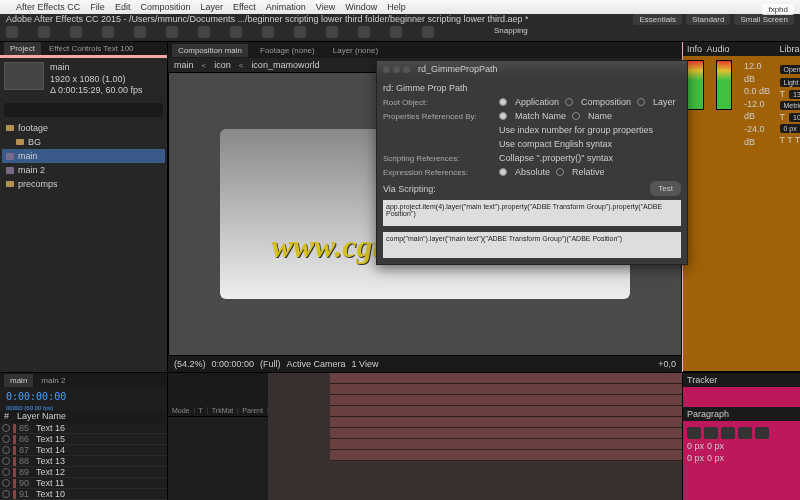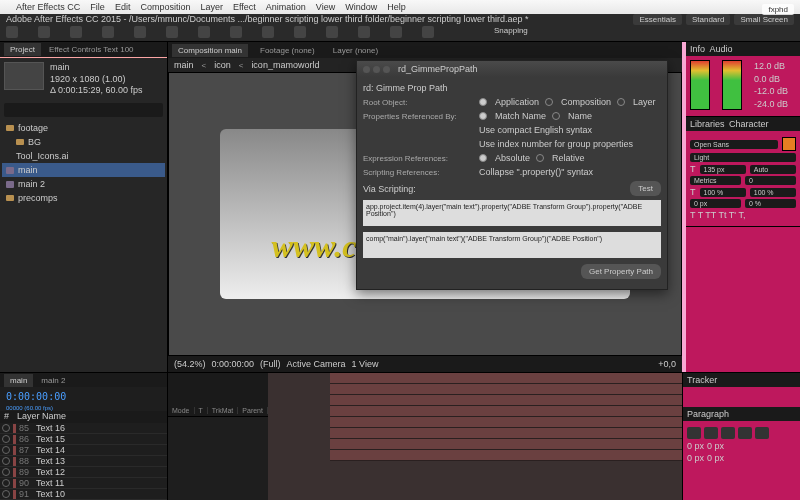--- a/index.html
+++ b/index.html
@@ -6,40 +6,40 @@
 body{background:#262626;width:800px;height:500px;overflow:hidden;position:relative}
 .mac-menu{height:14px;background:linear-gradient(#f8f8f8,#e8e8e8);display:flex;align-items:center;padding:0 6px;gap:10px}
 .mac-menu span{color:#333;font-size:9px}
 .title-bar{height:12px;background:#2a2a2a;display:flex;align-items:flex-start;padding:0 6px;font-size:8px;color:#888}
 .title-bar .right{margin-left:auto;display:flex;gap:4px}
 .title-bar .btn{background:#3a3a3a;padding:1px 6px;border-radius:2px;font-size:8px}
 .toolbar{height:16px;background:#2a2a2a;border-bottom:1px solid #000;display:flex;padding:0 6px;gap:20px}
 .toolbar .tool{width:12px;height:12px;background:#444;border-radius:2px}
 .main-area{display:flex;height:330px}
 .left-col{width:168px;background:#262626;border-right:1px solid #000;display:flex;flex-direction:column}
-.panel-tabs{height:16px;display:flex;background:#1a1a1a;border-bottom:1px solid #fca5a5;align-items:center;padding:0 4px;gap:2px}
+.panel-tabs{height:16px;display:flex;background:#1a1a1a;border-bottom:3px solid #fca5a5;align-items:center;padding:0 4px;gap:2px}
 .tab{padding:2px 6px;font-size:8px;color:#999}
 .tab.active{background:#333;color:#ccc}
 .proj-header{display:flex;padding:4px;gap:6px;align-items:flex-start}
 .thumb{width:40px;height:28px;background:#444;border:1px solid #555}
 .proj-info{font-size:7px;color:#888;line-height:1.3}
 .proj-search{height:14px;background:#1a1a1a;margin:2px 4px;border-radius:2px}
 .proj-list{flex:1;padding:2px}
 .proj-item{padding:2px 4px;font-size:8px;display:flex;align-items:center;gap:4px}
 .proj-item.sel{background:#3a5a8a}
 .folder-ic{width:8px;height:6px;background:#b89050;border-radius:1px}
 .comp-ic{width:8px;height:7px;background:#7a6a8a;border-radius:1px}
 .center-col{flex:1;background:#262626;display:flex;flex-direction:column;position:relative}
 .comp-header{height:16px;background:#1a1a1a;display:flex;align-items:center;padding:0 4px;gap:6px;font-size:8px}
 .crumbs{height:14px;background:#232323;display:flex;align-items:center;padding:0 6px;gap:8px;font-size:8px;color:#999}
 .viewer{flex:1;background:#4a4a4a;position:relative;border:1px solid #000}
 .gradient-bg{position:absolute;left:10%;right:10%;top:20%;bottom:20%;background:linear-gradient(#888,#eee);border-radius:6px}
 .watermark{position:absolute;left:20%;top:55%;font-family:Georgia,serif;font-size:32px;font-style:italic;color:#d4c020;font-weight:bold;text-shadow:1px 1px 0 #333}
 .viewer-ctrl{height:16px;background:#1a1a1a;display:flex;align-items:center;padding:0 6px;gap:6px;font-size:8px;color:#999}
-.right-col{width:118px;background:#be185d;border-left:4px solid #f9a8d4;display:flex;flex-direction:column}
+.right-col{width:118px;background:#a16207;border-left:1px solid #f9a8d4;display:flex;flex-direction:row}
 .panel{border-bottom:1px solid #000}
 .panel-title{height:14px;background:#1a1a1a;padding:0 4px;display:flex;align-items:center;font-size:8px}
 .info-panel{height:60px;padding:4px;display:flex;gap:12px}
 .audio-meter{width:20px;height:50px;background:linear-gradient(#e04030 0%,#e0c030 20%,#40c040 40%,#40c040 100%);border:1px solid #000}
 .meter-labels{font-size:6px;color:#666;line-height:1.4}
 .char-panel{padding:4px;font-size:8px}
 .char-row{display:flex;gap:4px;margin:2px 0;align-items:center}
 .char-field{background:#1a1a1a;padding:1px 4px;border-radius:2px;flex:1;font-size:7px}
 .color-sw{width:14px;height:14px;background:#e67e22;border:1px solid #000}
 .bottom-area{height:128px;background:#1e1e1e;border-top:1px solid #000;display:flex}
@@ -59,21 +59,21 @@
 .tc-ruler{height:12px;background:#2a2a2a;display:flex;font-size:6px;color:#666;position:relative}
 .tc-ruler span{position:absolute}
 .playhead{position:absolute;left:15%;top:0;bottom:0;width:1px;background:#4a9eff}
 .tc-tracks{flex:1;background:#3a3030;position:relative}
 .tc-bar{height:11px;background:#6a4040;border-bottom:1px solid #2a2020;margin-left:15%}
 .timeline-right{width:118px;border-left:1px solid #000;background:#be185d}
 .para-panel{padding:4px}
 .para-row{display:flex;gap:3px;margin:2px 0;font-size:7px}
 .para-btn{width:14px;height:12px;background:#333;border-radius:2px}
 
-.script-dlg{position:absolute;left:356px;top:60px;width:312px;background:#3a3a3a;border:1px solid #222;box-shadow:0 4px 12px rgba(0,0,0,.5);z-index:10}
+.script-dlg{position:absolute;left:376px;top:60px;width:312px;background:#3a3a3a;border:1px solid #222;box-shadow:0 4px 12px rgba(0,0,0,.5);z-index:10}
 .dlg-title{height:16px;background:linear-gradient(#4a4a4a,#3a3a3a);display:flex;align-items:center;padding:0 6px;font-size:8px}
 .traffic{display:flex;gap:3px;margin-right:8px}
 .traffic span{width:7px;height:7px;border-radius:50%;background:#555}
 .dlg-body{padding:6px;font-size:8px}
 .dlg-row{display:flex;margin:4px 0;gap:6px;align-items:center}
 .dlg-label{width:110px;color:#aaa;font-size:8px}
 .radio{width:8px;height:8px;border:1px solid #888;border-radius:50%;display:inline-block;margin-right:2px}
 .radio.on{background:#ccc}
 .dlg-textarea{width:100%;height:26px;background:#ddd;color:#222;padding:3px;font-size:7px;margin-top:2px;overflow:hidden}
 .dlg-btn{background:#555;padding:3px 8px;border-radius:6px;margin-left:auto;font-size:8px}
@@ -141,23 +141,20 @@
     </div>
     <div class="proj-search"></div>
     <div class="proj-list">
       <div class="proj-item">
           <span class="folder-ic"></span>
           <span>footage</span>
         </div>
       <div class="proj-item" style="padding-left:14px">
           <span class="folder-ic"></span>
           <span>BG</span>
-        </div>
-      <div class="proj-item" style="padding-left:14px">
-          <span>Tool_Icons.ai</span>
         </div>
       <div class="proj-item sel">
           <span class="comp-ic"></span>
           <span>main</span>
         </div>
       <div class="proj-item">
           <span class="comp-ic"></span>
           <span>main 2</span>
         </div>
       <div class="proj-item">
@@ -377,40 +374,37 @@
     </div>
     <div class="dlg-row">
       <span class="dlg-label">Properties Referenced By:</span>
       <span class="radio on"></span>
         <span>Match Name</span>
       <span class="radio"></span>
         <span>Name</span>
     </div>
     <div class="dlg-row">
         <span class="dlg-label"></span>
+        <span>Use index number for group properties</span>
+      </div>
+    <div class="dlg-row">
+        <span class="dlg-label"></span>
         <span>Use compact English syntax</span>
       </div>
     <div class="dlg-row">
-        <span class="dlg-label"></span>
-        <span>Use index number for group properties</span>
-      </div>
+      <span class="dlg-label">Scripting References:</span>
+      <span>Collapse ".property()" syntax</span>
+    </div>
     <div class="dlg-row">
       <span class="dlg-label">Expression References:</span>
       <span class="radio on"></span>
         <span>Absolute</span>
       <span class="radio"></span>
         <span>Relative</span>
     </div>
     <div class="dlg-row">
-      <span class="dlg-label">Scripting References:</span>
-      <span>Collapse ".property()" syntax</span>
-    </div>
-    <div class="dlg-row">
       <span>Via Scripting:</span>
       <span class="dlg-btn">Test</span>
     </div>
     <div class="dlg-textarea">app.project.item(4).layer("main text").property("ADBE Transform Group").property("ADBE Position")</div>
     <div class="dlg-textarea" style="margin-top:6px">comp("main").layer("main text")("ADBE Transform Group")("ADBE Position")</div>
-    <div class="dlg-row" style="margin-top:6px">
-      <span class="dlg-btn">Get Property Path</span>
-    </div>
   </div>
 </div>
 
 </body></html>

